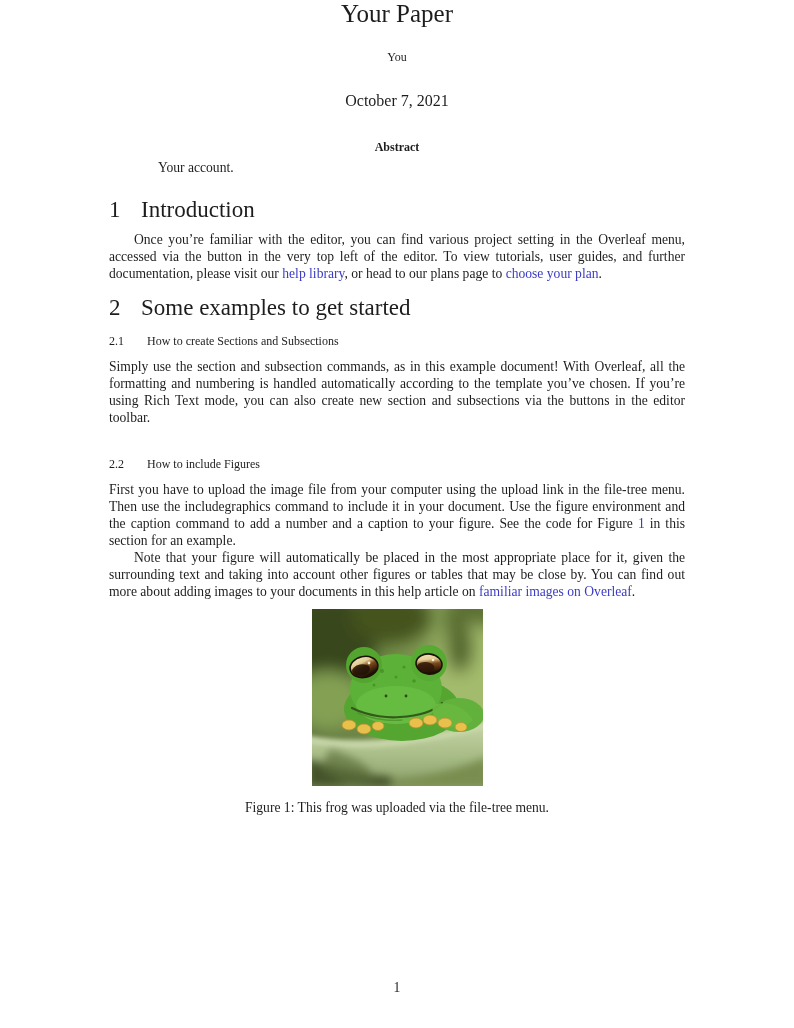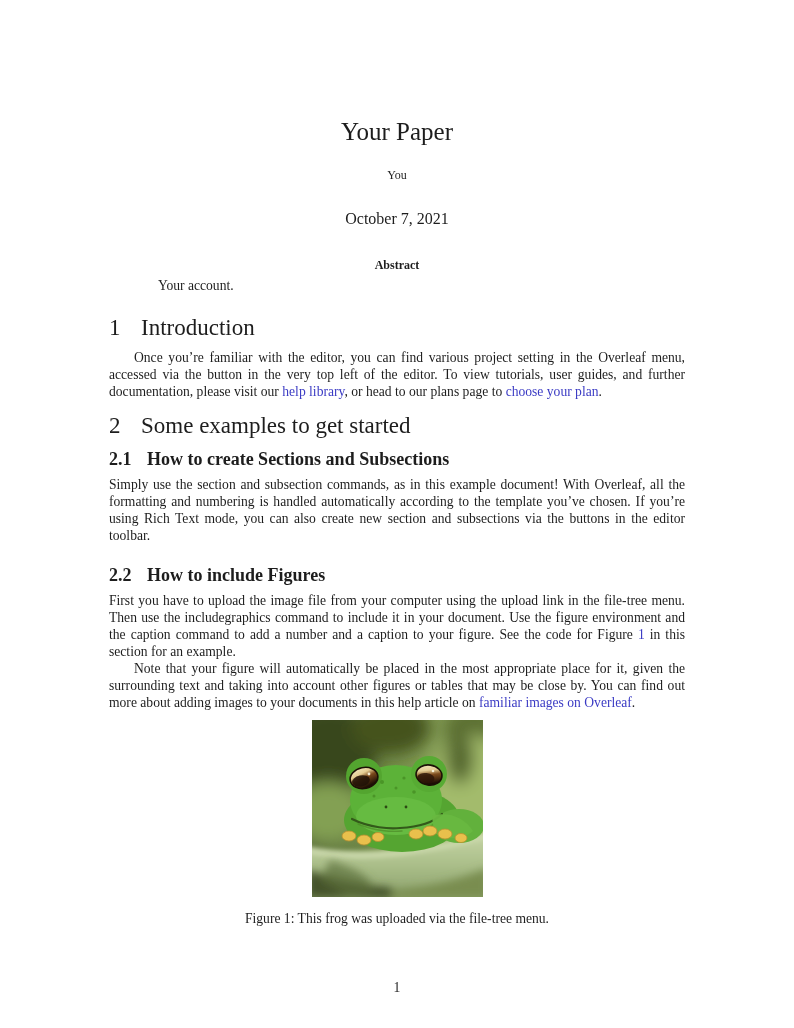--- a/index.html
+++ b/index.html
@@ -6,34 +6,34 @@
   * { box-sizing: border-box; }
   html, body { margin: 0; padding: 0; }
   body {
     width: 794px; height: 1028px;
     background: #ffffff;
     font-family: "Liberation Serif", "DejaVu Serif", serif;
     color: var(--text-color);
     position: relative;
     overflow: hidden;
   }
-  .page { position: absolute; inset: 0; padding-top: 118px; }
+  .page { position: absolute; inset: 0; }
   .content { width: 576px; margin: 0 auto 0 109px; }
 
   .title { font-size: 25px; line-height: 28px; text-align: center; font-weight: normal; margin: 0; }
   .author { font-size: 12px; line-height: 20px; text-align: center; margin-top: 19px; }
   .date   { font-size: 16px; line-height: 20px; text-align: center; margin-top: 24px; }
 
   .abs-head { font-size: 12px; line-height: 17px; font-weight: bold; text-align: center; margin-top: 28px; }
   .abs-text { font-size: 13.6px; line-height: 17px; margin: 3px 24px 0; text-indent: 25px; text-align: justify; }
 
   h2.sec { font-size: 23px; line-height: 24px; font-weight: normal; margin: 22px 0 9px 0; }
   h2.sec.sec2 { margin-top: 14px; }
-  h3.subsec { font-size: 18px; line-height: 20px; font-weight: bold; margin: 11px 0 7px 0; }
-  h3.subsec.sub22 { margin-top: 21px; }
+  h3.subsec { font-size: 12px; line-height: 20px; font-weight: normal; margin: 11px 0 7px 0; }
+  h3.subsec.sub22 { margin-top: 28px; }
   .num2 { display: inline-block; min-width: 32px; }
   .num3 { display: inline-block; min-width: 38px; }
 
   p.body { font-size: 13.6px; line-height: 17px; margin: 0; text-align: justify; hyphens: none; }
   p.body.indent { text-indent: 25px; }
 
   a.doclink { color: var(--link-color); text-decoration: none; cursor: pointer; }
 
   figure.fig { margin: 9px 0 0 0; text-align: center; }
   .photo { display: inline-block; vertical-align: top; }

